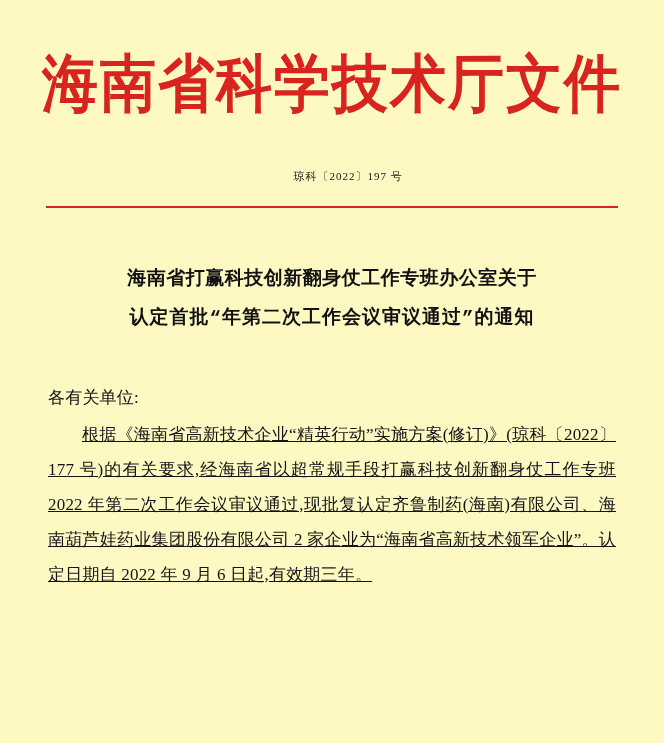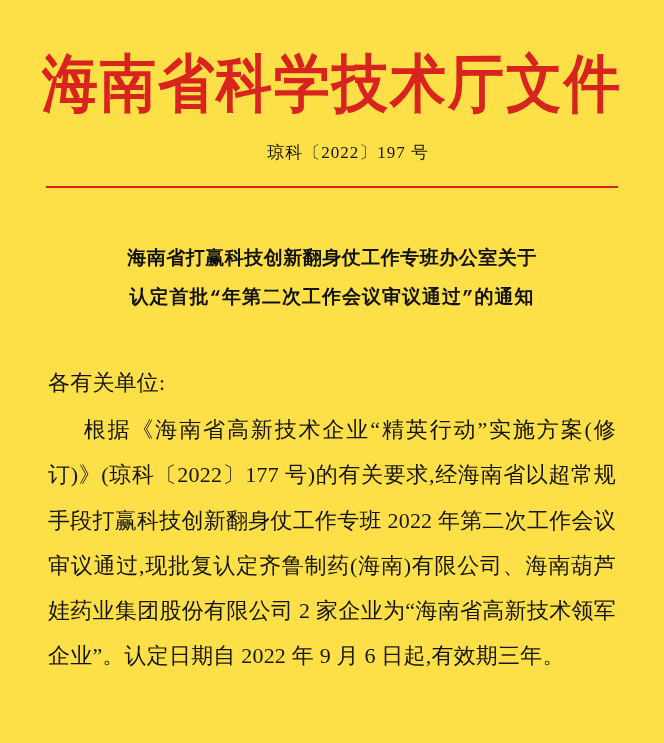--- a/index.html
+++ b/index.html
@@ -11,21 +11,21 @@
     width: 664px;
     height: 743px;
     font-family: "Liberation Serif", "DejaVu Serif", serif;
     color: #1a1a1a;
     overflow: hidden;
   }
   .page {
     position: relative;
     width: 664px;
     height: 743px;
-    background: #fde047;
+    background: #fef9c3;
     box-sizing: border-box;
   }
 
   
   .masthead {
     text-align: center;
     padding-top: 48px;
   }
   .masthead-title {
     font-family: "DejaVu Serif", "Liberation Serif", serif;
@@ -35,22 +35,22 @@
     letter-spacing: 2px;
     color: #d8231e;
     white-space: nowrap;
     transform: scaleY(1.12);
     transform-origin: center top;
   }
 
   
   .docnum {
     text-align: center;
-    margin-top: 30px;
-    font-size: 17px;
+    margin-top: 58px;
+    font-size: 11px;
     letter-spacing: 1px;
     color: #141414;
     padding-left: 32px;
   }
 
   
   .red-rule {
     margin: 22px 46px 0 46px;
     height: 2px;
     background: #d8231e;
@@ -71,33 +71,34 @@
     display: block;
     white-space: nowrap;
   }
   .doc-title .line2 {
     letter-spacing: 1px;
   }
 
   
   .body-wrap {
     margin: 42px 48px 0 48px;
-    font-size: 22px;
+    font-size: 17px;
     line-height: 2.06;
     letter-spacing: 0.2px;
     color: #141414;
   }
   .salutation {
     margin: 0 0 2px 0;
   }
   .para {
     margin: 0;
     text-align: justify;
     text-justify: inter-ideograph;
     text-align-last: left;
+    text-decoration: underline;
   }
   .para .indent {
     display: inline-block;
     width: 34px;
   }
 </style>
 </head>
 <body>
 
 <div class="page">

